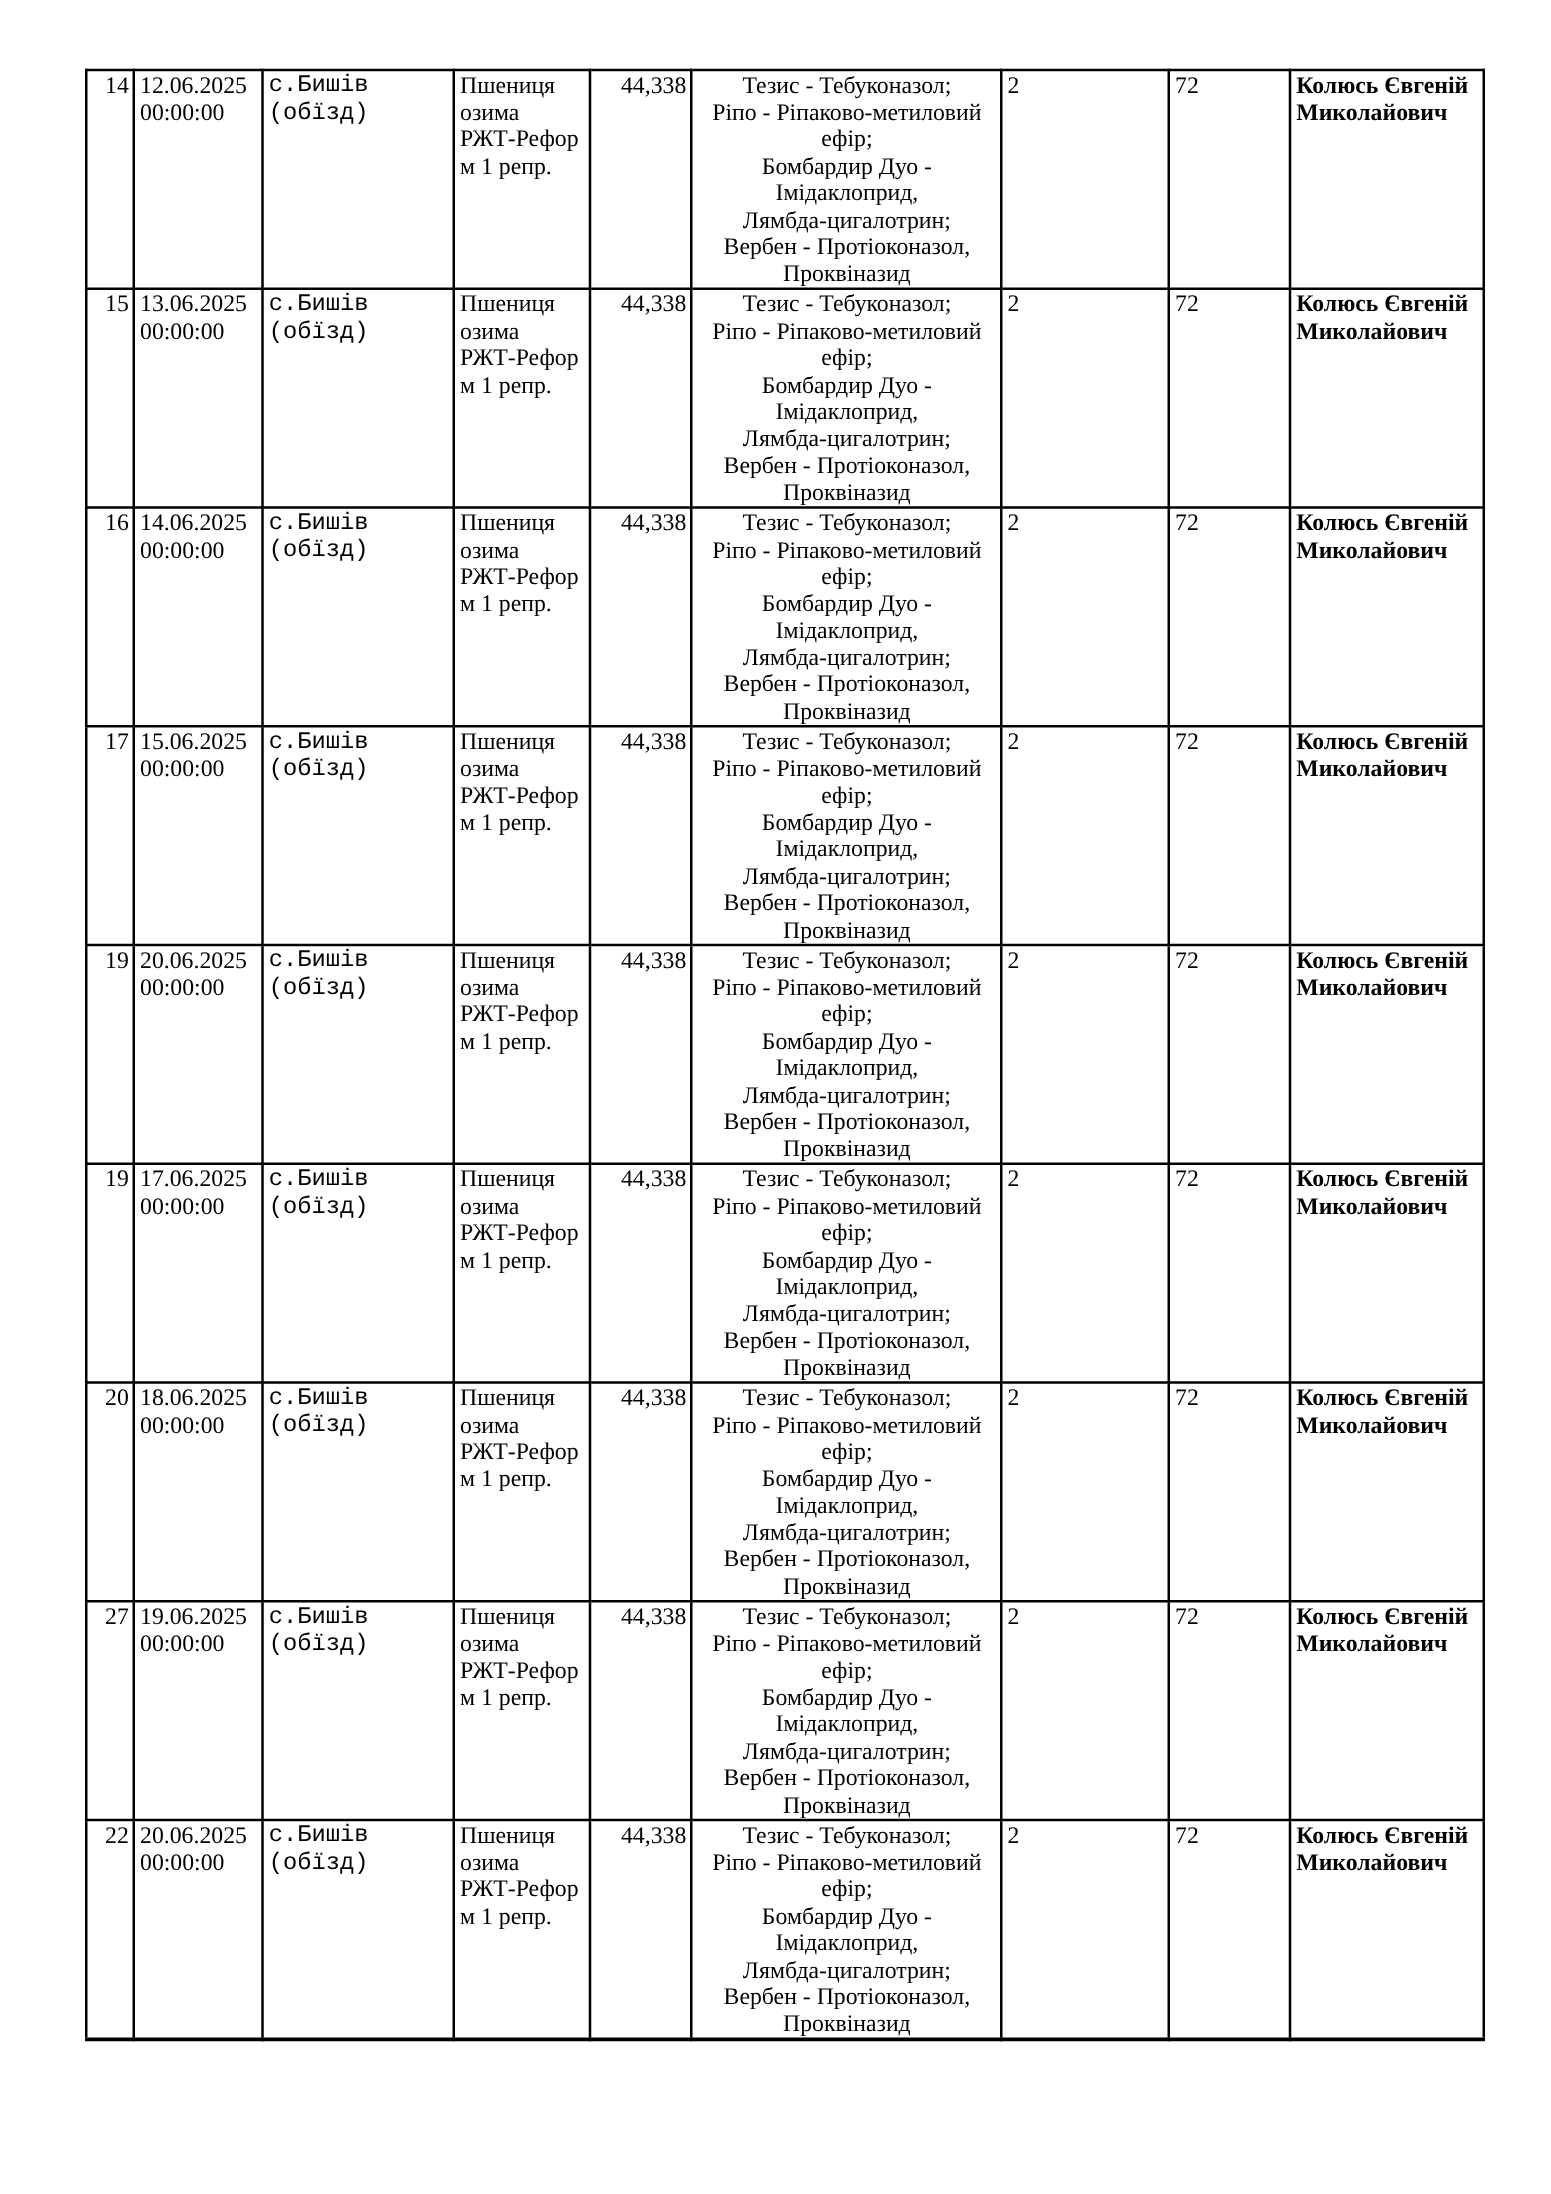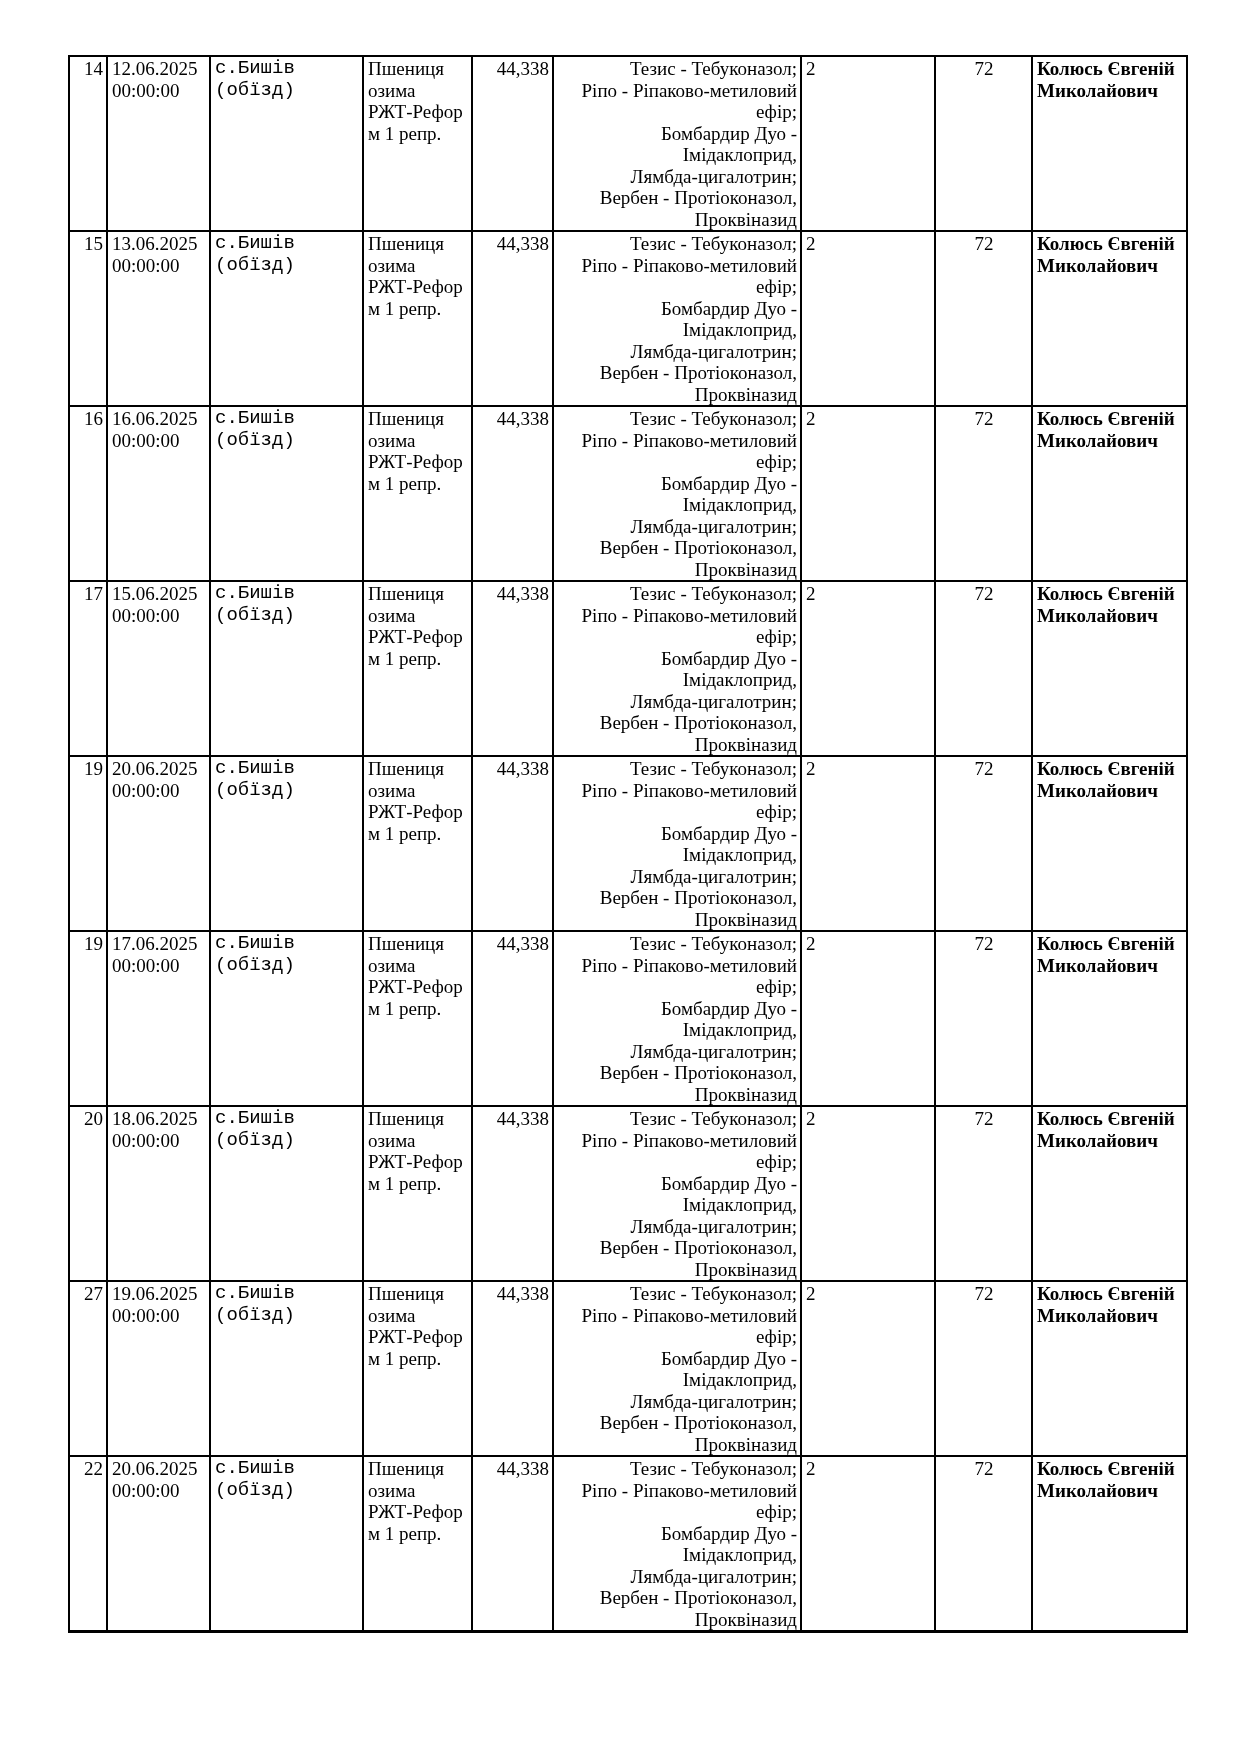--- a/index.html
+++ b/index.html
@@ -39,23 +39,23 @@
     overflow: hidden;
   }
   table.log tr {
     height: 175px;
   }
   td.c-num   { text-align: right; padding-right: 5px; }
   td.c-date  { text-align: left; }
   td.c-loc   { text-align: left; padding-left: 3px; font-family: Liberation Mono, monospace; }
   td.c-crop  { text-align: left; }
   td.c-area  { text-align: right; padding-right: 5px; }
-  td.c-prod  { text-align: right; }
+  td.c-prod  { text-align: center; }
   td.c-qty   { text-align: left; }
-  td.c-val   { text-align: center; padding-right: 4px; }
+  td.c-val   { text-align: left; padding-right: 4px; }
   td.c-person{ text-align: left; font-weight: bold; }
 </style>
 </head>
 <body>
 
 <div class="page">
   <table class="log">
     <colgroup>
       <col style="width:38px">
       <col style="width:103px">
@@ -109,21 +109,21 @@
 Лямбда-цигалотрин;
 Вербен - Протіоконазол,
 Проквіназид</td>
     <td class="c-qty">2</td>
     <td class="c-val">72</td>
     <td class="c-person">Колюсь Євгеній
 Миколайович</td>
   </tr>
         <tr>
     <td class="c-num">16</td>
-    <td class="c-date">16.06.2025
+    <td class="c-date">14.06.2025
 00:00:00</td>
     <td class="c-loc">с.Бишів (обїзд)</td>
     <td class="c-crop">Пшениця
 озима
 РЖТ-Рефор
 м 1 репр.</td>
     <td class="c-area">44,338</td>
     <td class="c-prod">Тезис - Тебуконазол;
 Ріпо - Ріпаково-метиловий
 ефір;

